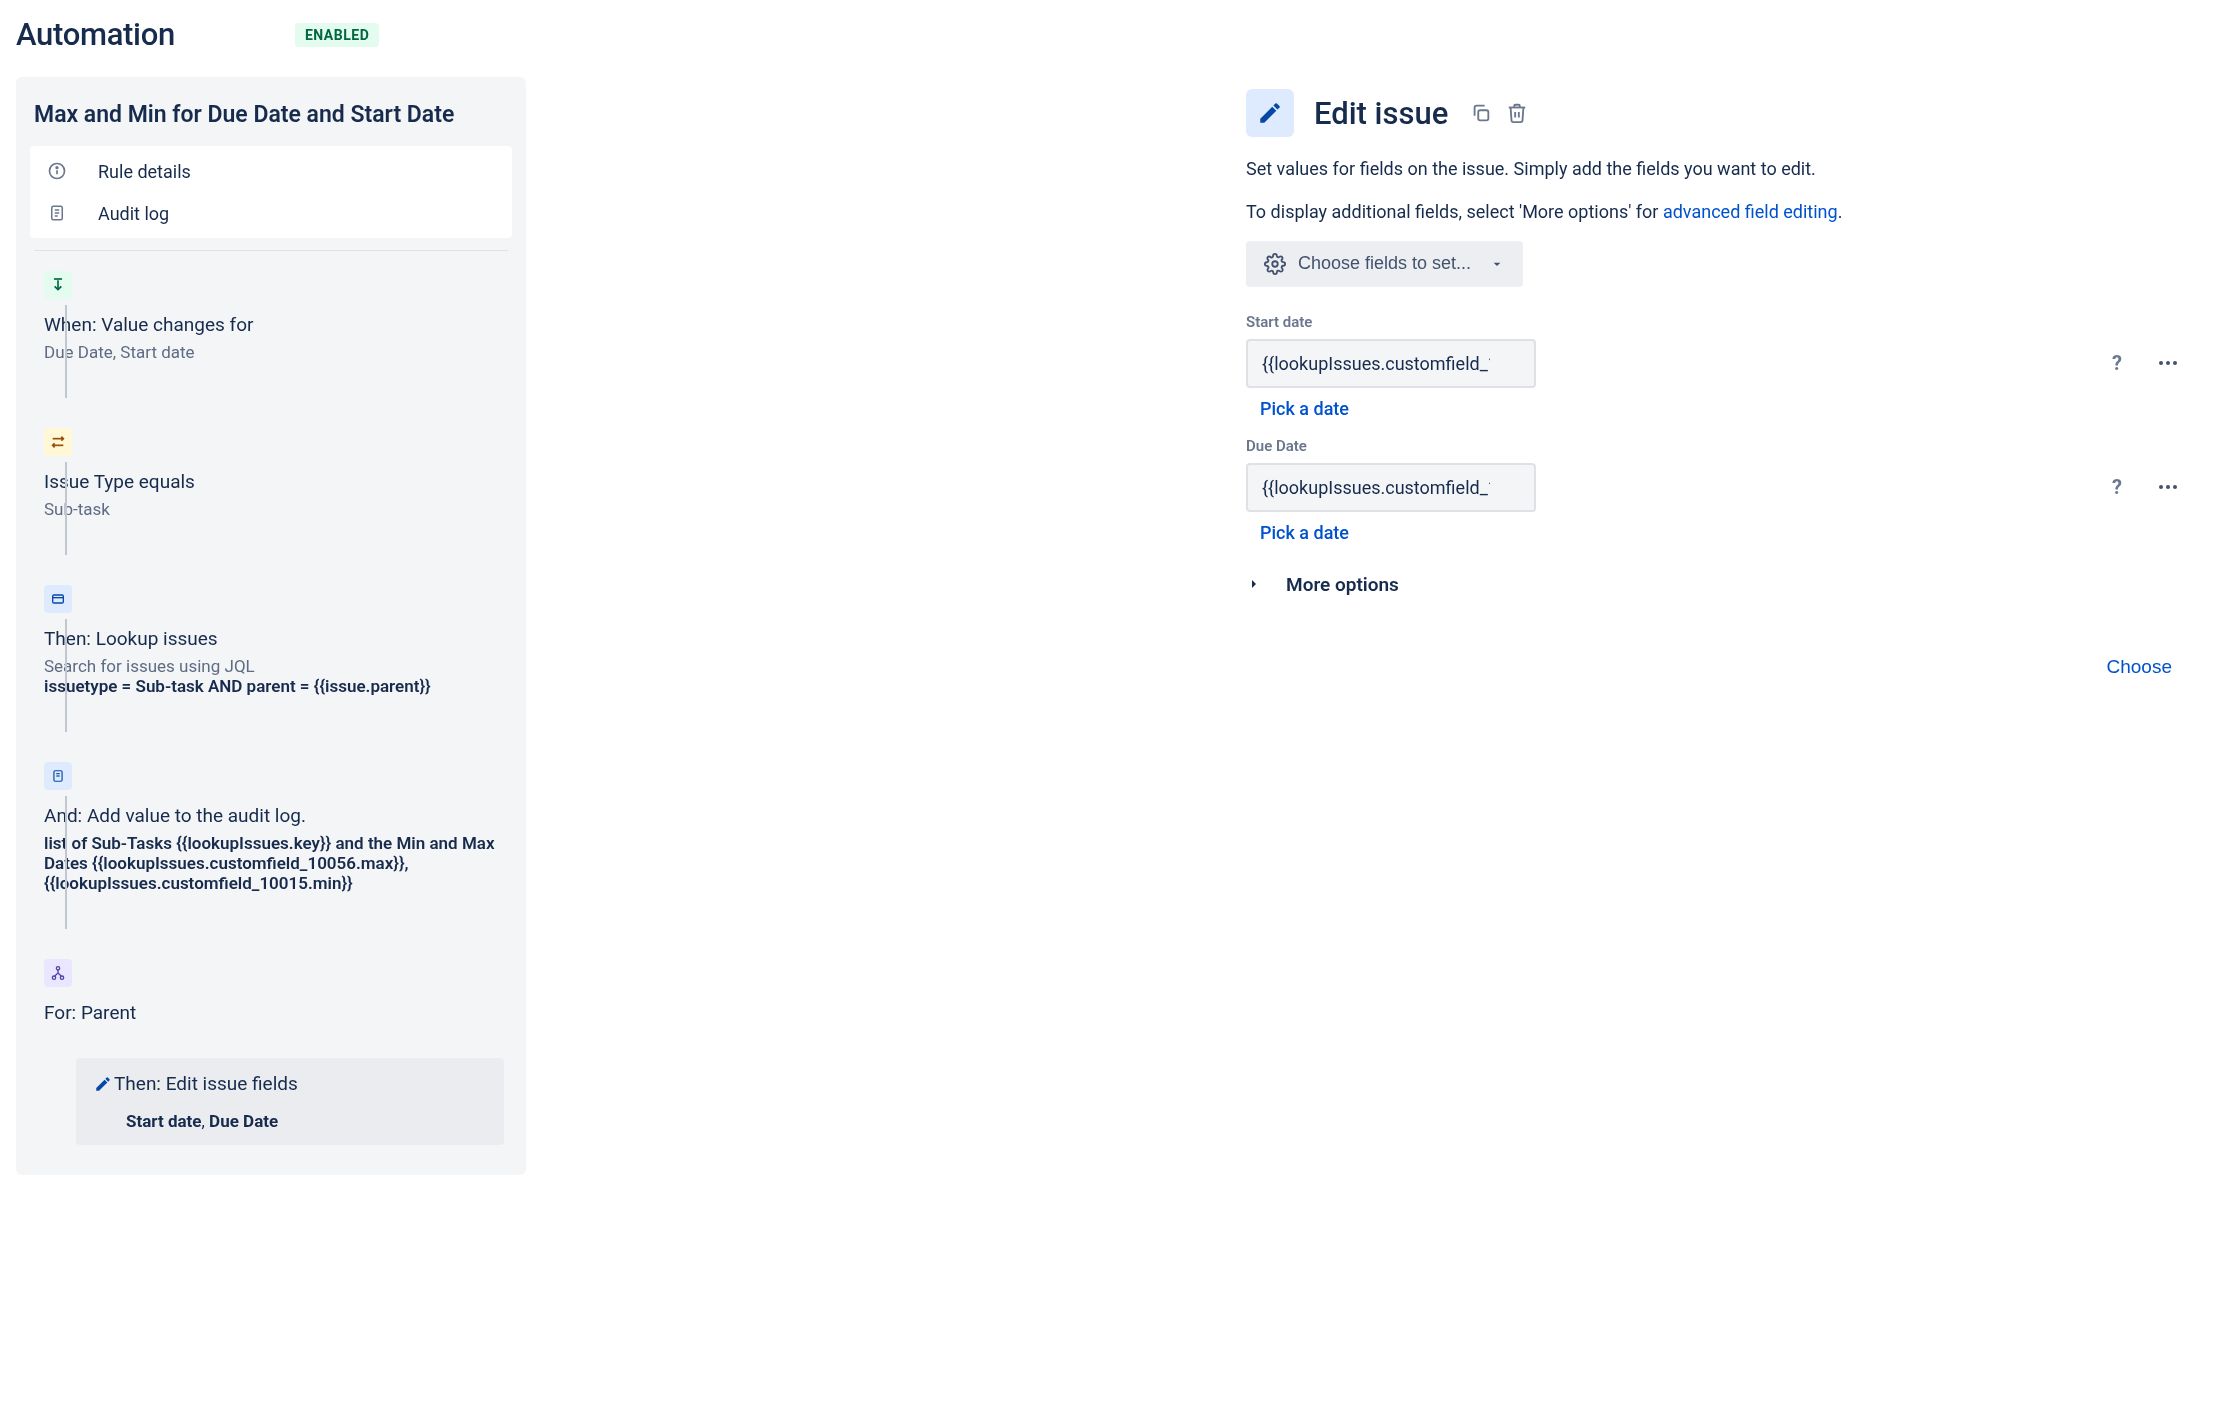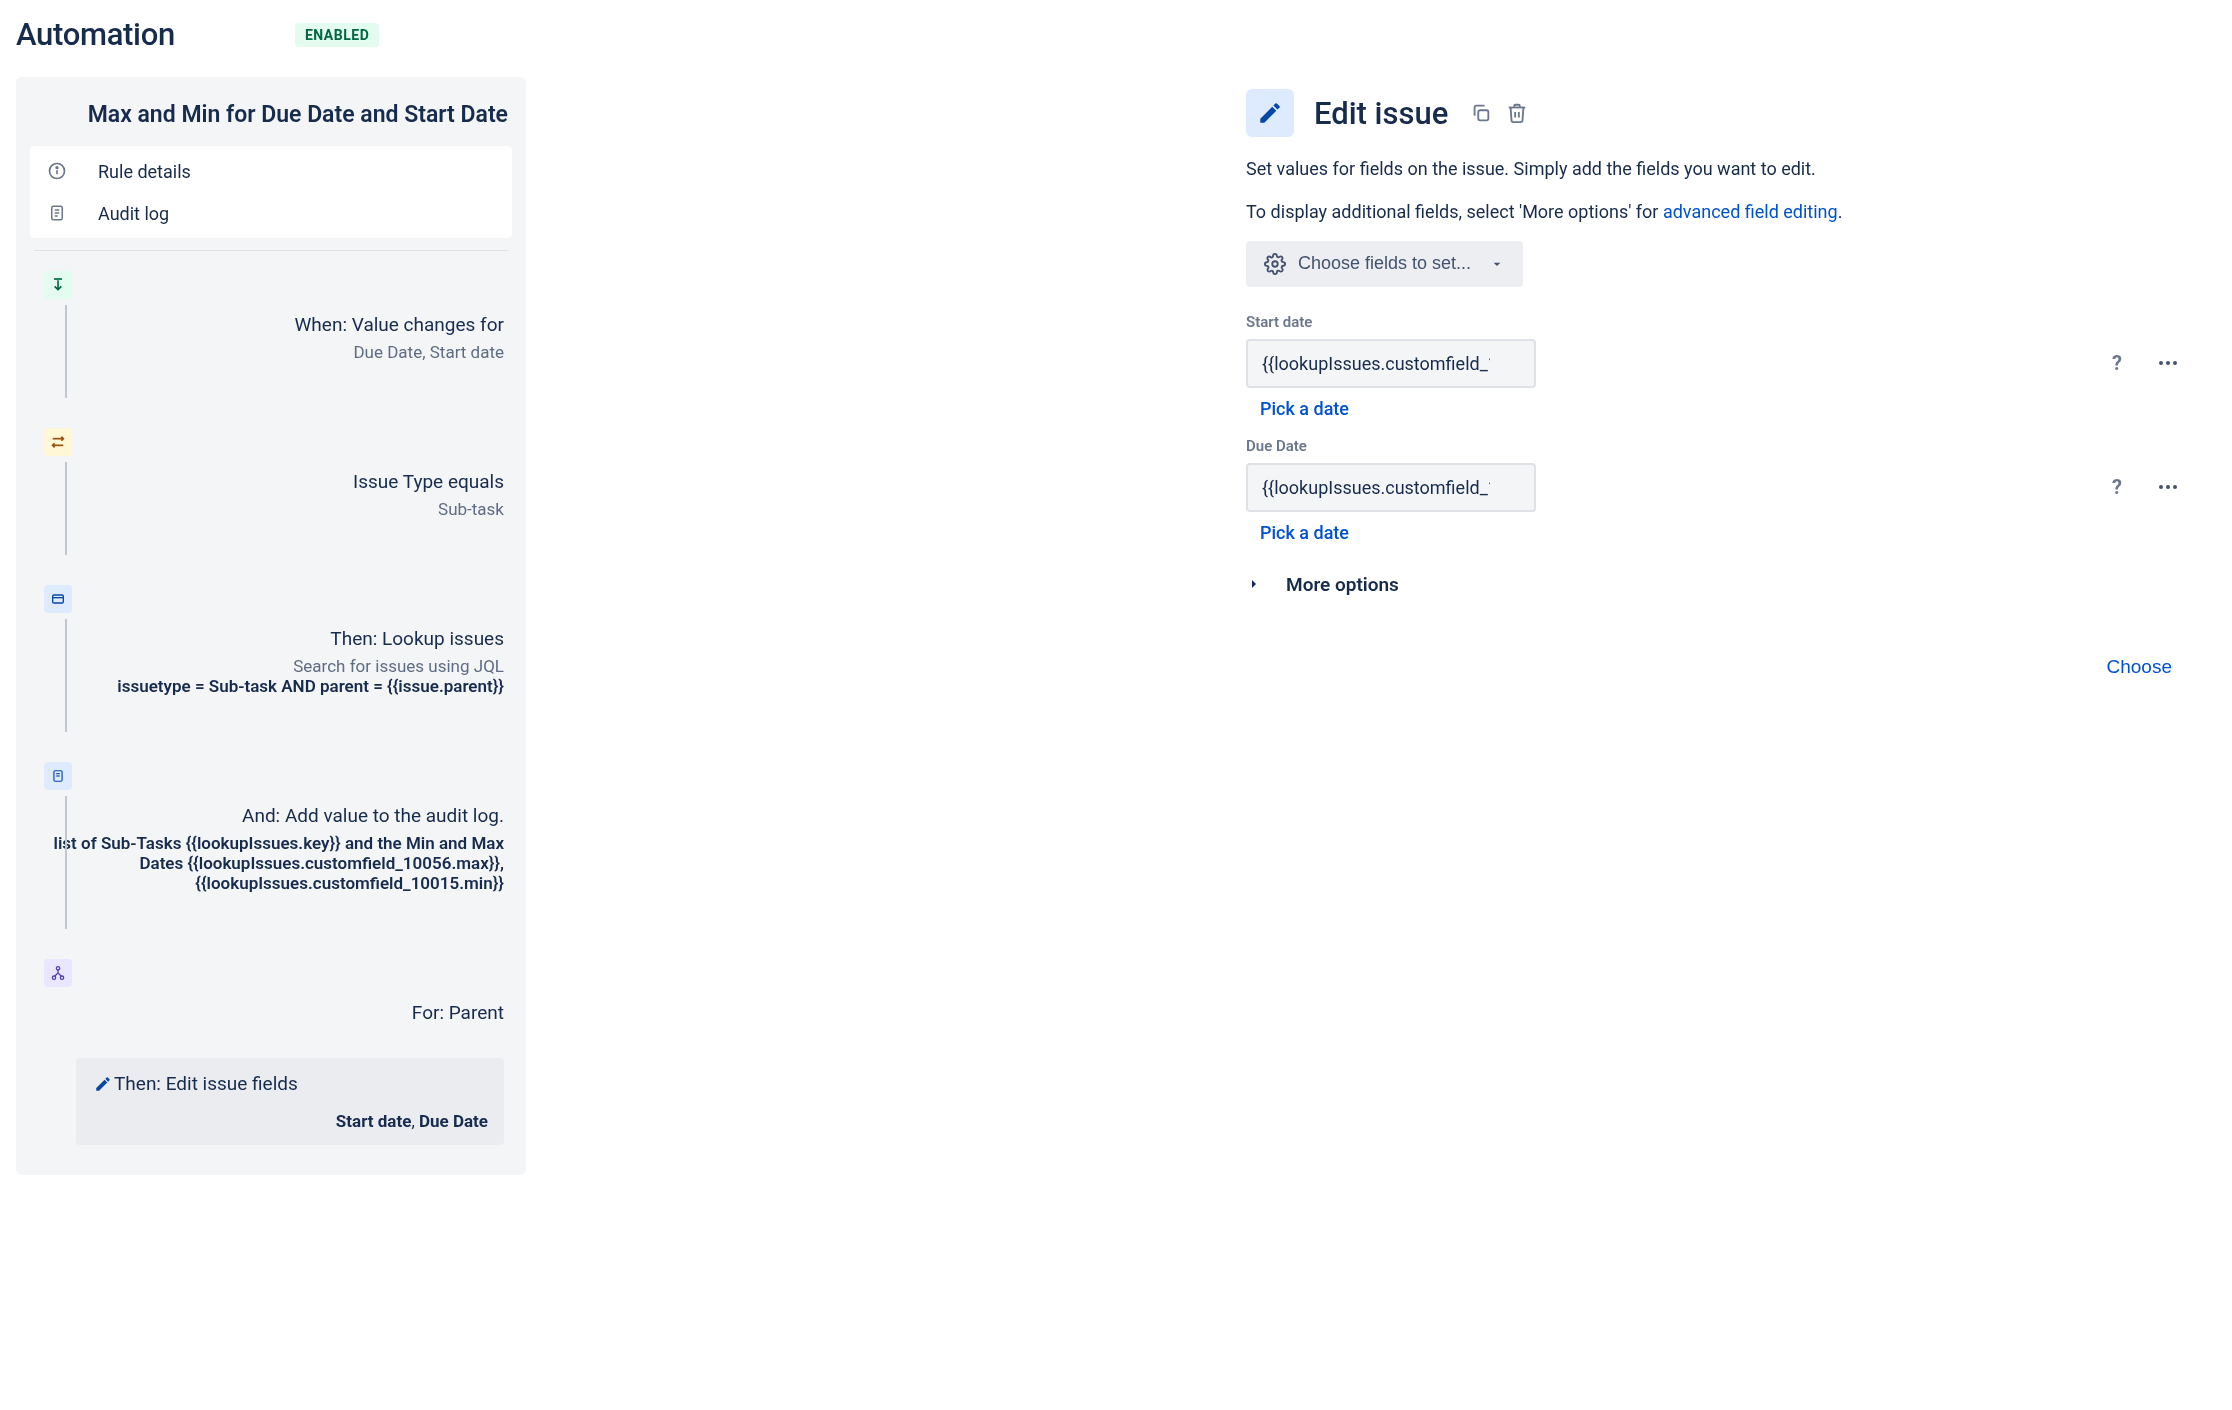--- a/index.html
+++ b/index.html
@@ -36,21 +36,20 @@
   }
   .layout {
     display: flex;
     gap: 720px;
   }
   .sidebar {
     width: 510px;
     background: #F4F5F7;
     border-radius: 6px;
     padding: 12px 0 30px 0;
-    text-align: right;
   }
   .rule-title {
     font-size: 23px;
     font-weight: 600;
     color: #172B4D;
     padding: 12px 18px 18px 18px;
   }
   .sidebar-top {
     background: #fff;
     margin: 0 14px 12px 14px;

